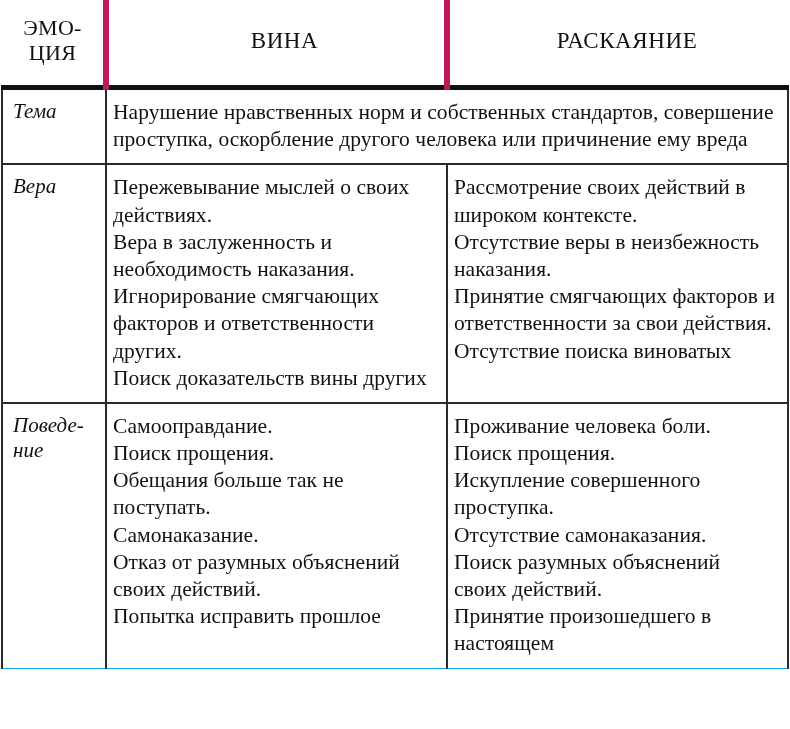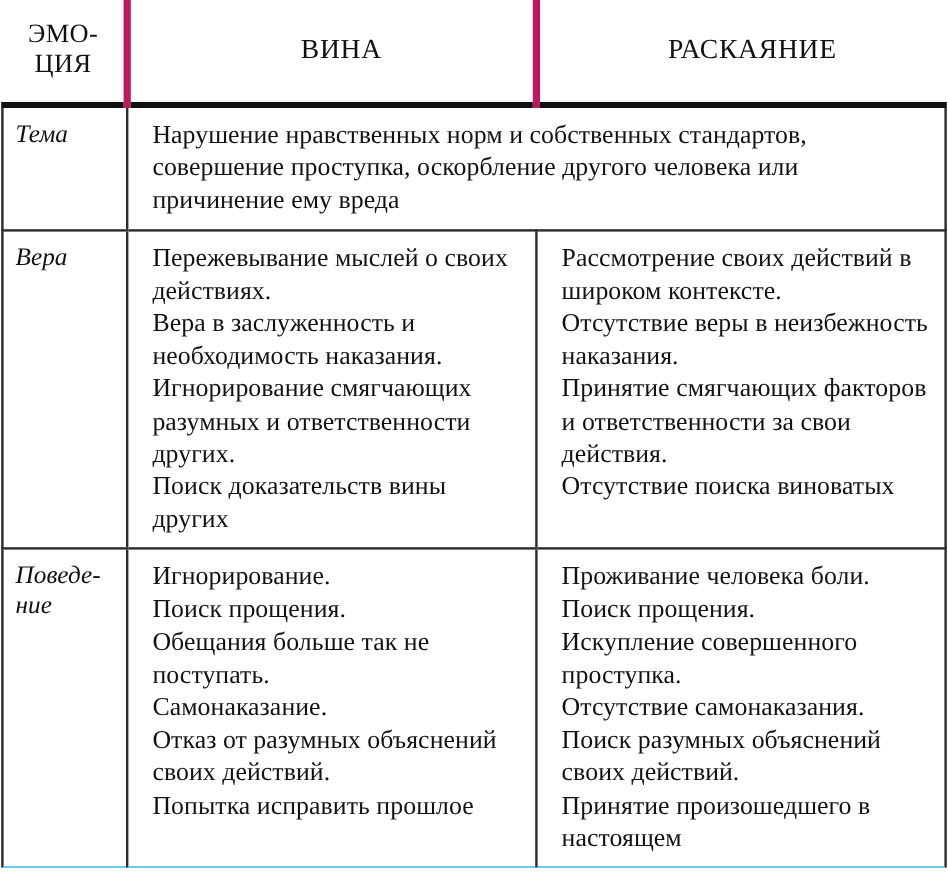--- a/index.html
+++ b/index.html
@@ -61,21 +61,21 @@
     border-bottom: 5px solid #111111;
     height: 69px;
   }
 
   
   tbody td {
     vertical-align: top;
     background: #ffffff;
     border-left: 2px solid #2b2b2b;
     border-bottom: 2px solid #2b2b2b;
-    padding: 9px 10px 10px 20px;
+    padding: 9px 10px 10px 6px;
   }
   tbody td.label-cell {
     border-left: 2px solid #2b2b2b;
     font-style: italic;
     font-size: 21px;
     line-height: 1.18;
     padding: 9px 4px 24px 10px;
     white-space: pre-line;
   }
   tbody td.body-cell {
@@ -116,32 +116,32 @@
     <tbody>
       <tr>
         <td class="label-cell">Тема</td>
         <td class="body-cell merged-cell" colspan="2">Нарушение нравственных норм и собственных стандартов, совершение проступка, оскорбление другого человека или причинение ему вреда</td>
       </tr>
 
       <tr>
         <td class="label-cell">Вера</td>
         <td class="body-cell">Пережевывание мыслей о своих действиях.
 Вера в заслуженность и необходимость наказания.
-Игнорирование смягчающих разумных и ответственности других.
+Игнорирование смягчающих факторов и ответственности других.
 Поиск доказательств вины других</td>
         <td class="body-cell">Рассмотрение своих действий в широком контексте.
 Отсутствие веры в неизбежность наказания.
 Принятие смягчающих факторов и ответственности за свои действия.
 Отсутствие поиска виноватых</td>
       </tr>
 
       <tr>
         <td class="label-cell">Поведе-
 ние</td>
-        <td class="body-cell">Игнорирование.
+        <td class="body-cell">Самооправдание.
 Поиск прощения.
 Обещания больше так не поступать.
 Самонаказание.
 Отказ от разумных объяснений своих действий.
 Попытка исправить прошлое</td>
         <td class="body-cell">Проживание человека боли.
 Поиск прощения.
 Искупление совершенного проступка.
 Отсутствие самонаказания.
 Поиск разумных объяснений своих действий.

